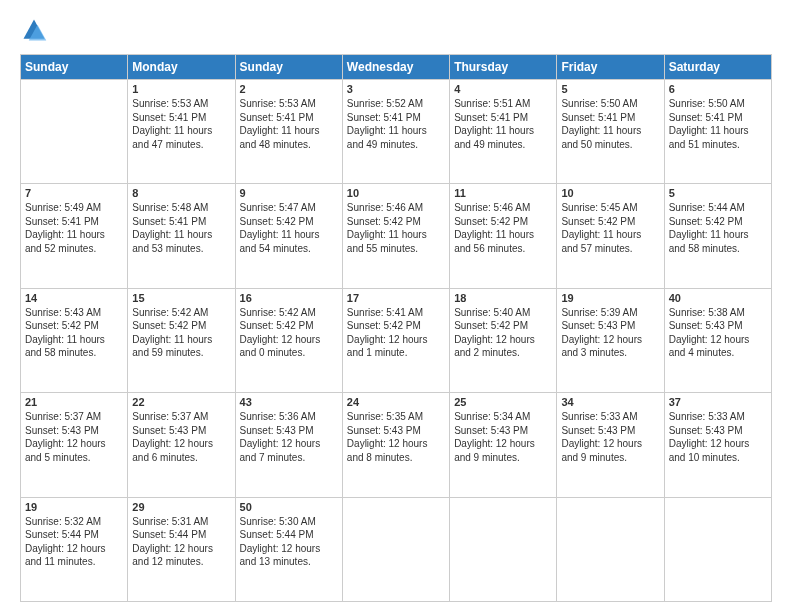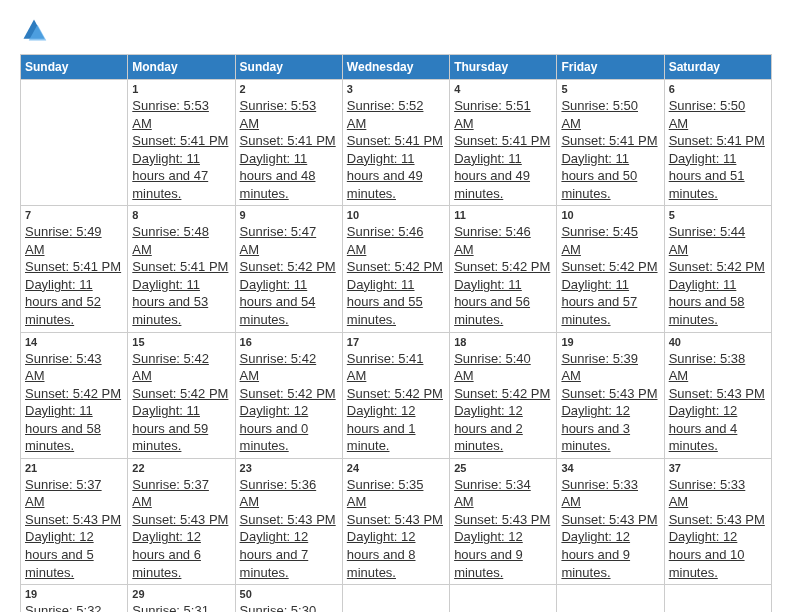--- a/index.html
+++ b/index.html
@@ -83,24 +83,23 @@
       color: #333;
       height: 88px;
     }
     .day-number {
       font-weight: bold;
       font-size: 11px;
       margin-bottom: 2px;
       display: block;
     }
     .day-info {
-      font-size: 13px;
+      font-size: 10px;
       line-height: 1.35;
       color: #333;
-      text-decoration: underline;
     }
     .empty-cell {
       background: #fff;
     }
   </style>
 </head>
 <body>
 
 <div class="page">
   <div class="header">
@@ -223,21 +222,21 @@
         <tr>
           <td>
             <span class="day-number">21</span>
             <div class="day-info">Sunrise: 5:37 AM<br>Sunset: 5:43 PM<br>Daylight: 12 hours and 5 minutes.</div>
           </td>
           <td>
             <span class="day-number">22</span>
             <div class="day-info">Sunrise: 5:37 AM<br>Sunset: 5:43 PM<br>Daylight: 12 hours and 6 minutes.</div>
           </td>
           <td>
-            <span class="day-number">23</span>
+            <span class="day-number">43</span>
             <div class="day-info">Sunrise: 5:36 AM<br>Sunset: 5:43 PM<br>Daylight: 12 hours and 7 minutes.</div>
           </td>
           <td>
             <span class="day-number">24</span>
             <div class="day-info">Sunrise: 5:35 AM<br>Sunset: 5:43 PM<br>Daylight: 12 hours and 8 minutes.</div>
           </td>
           <td>
             <span class="day-number">25</span>
             <div class="day-info">Sunrise: 5:34 AM<br>Sunset: 5:43 PM<br>Daylight: 12 hours and 9 minutes.</div>
           </td>

